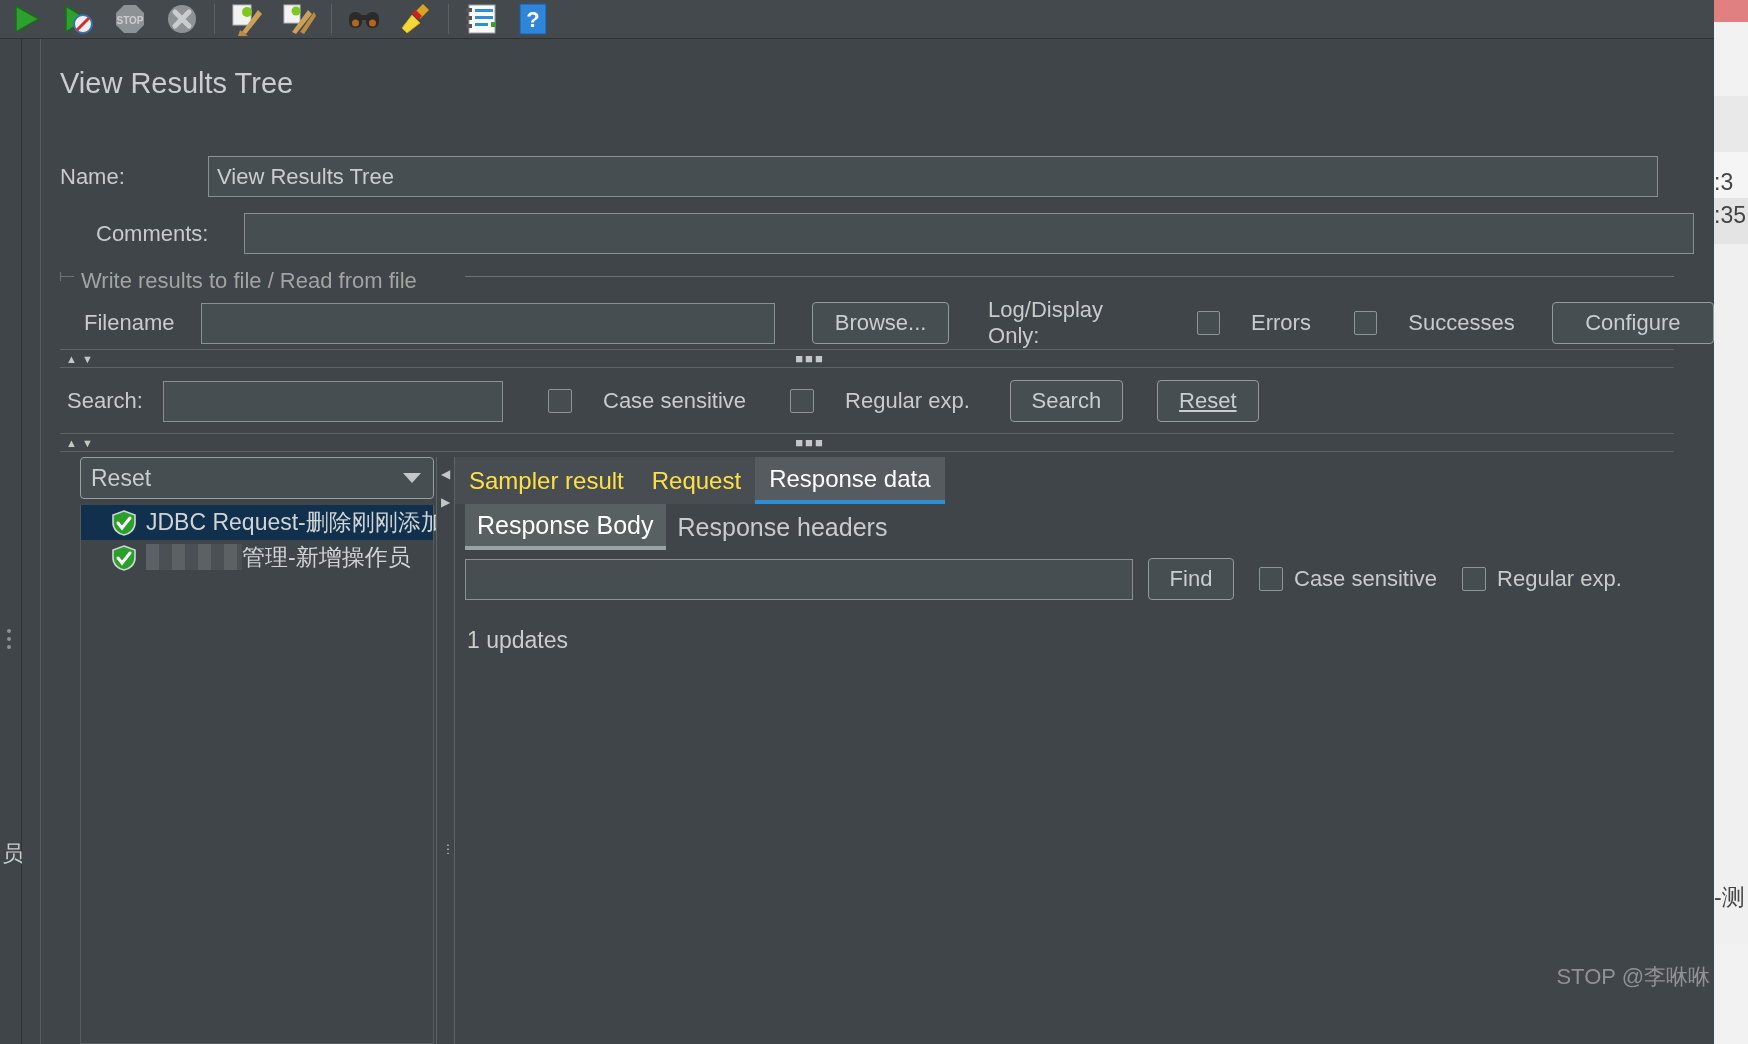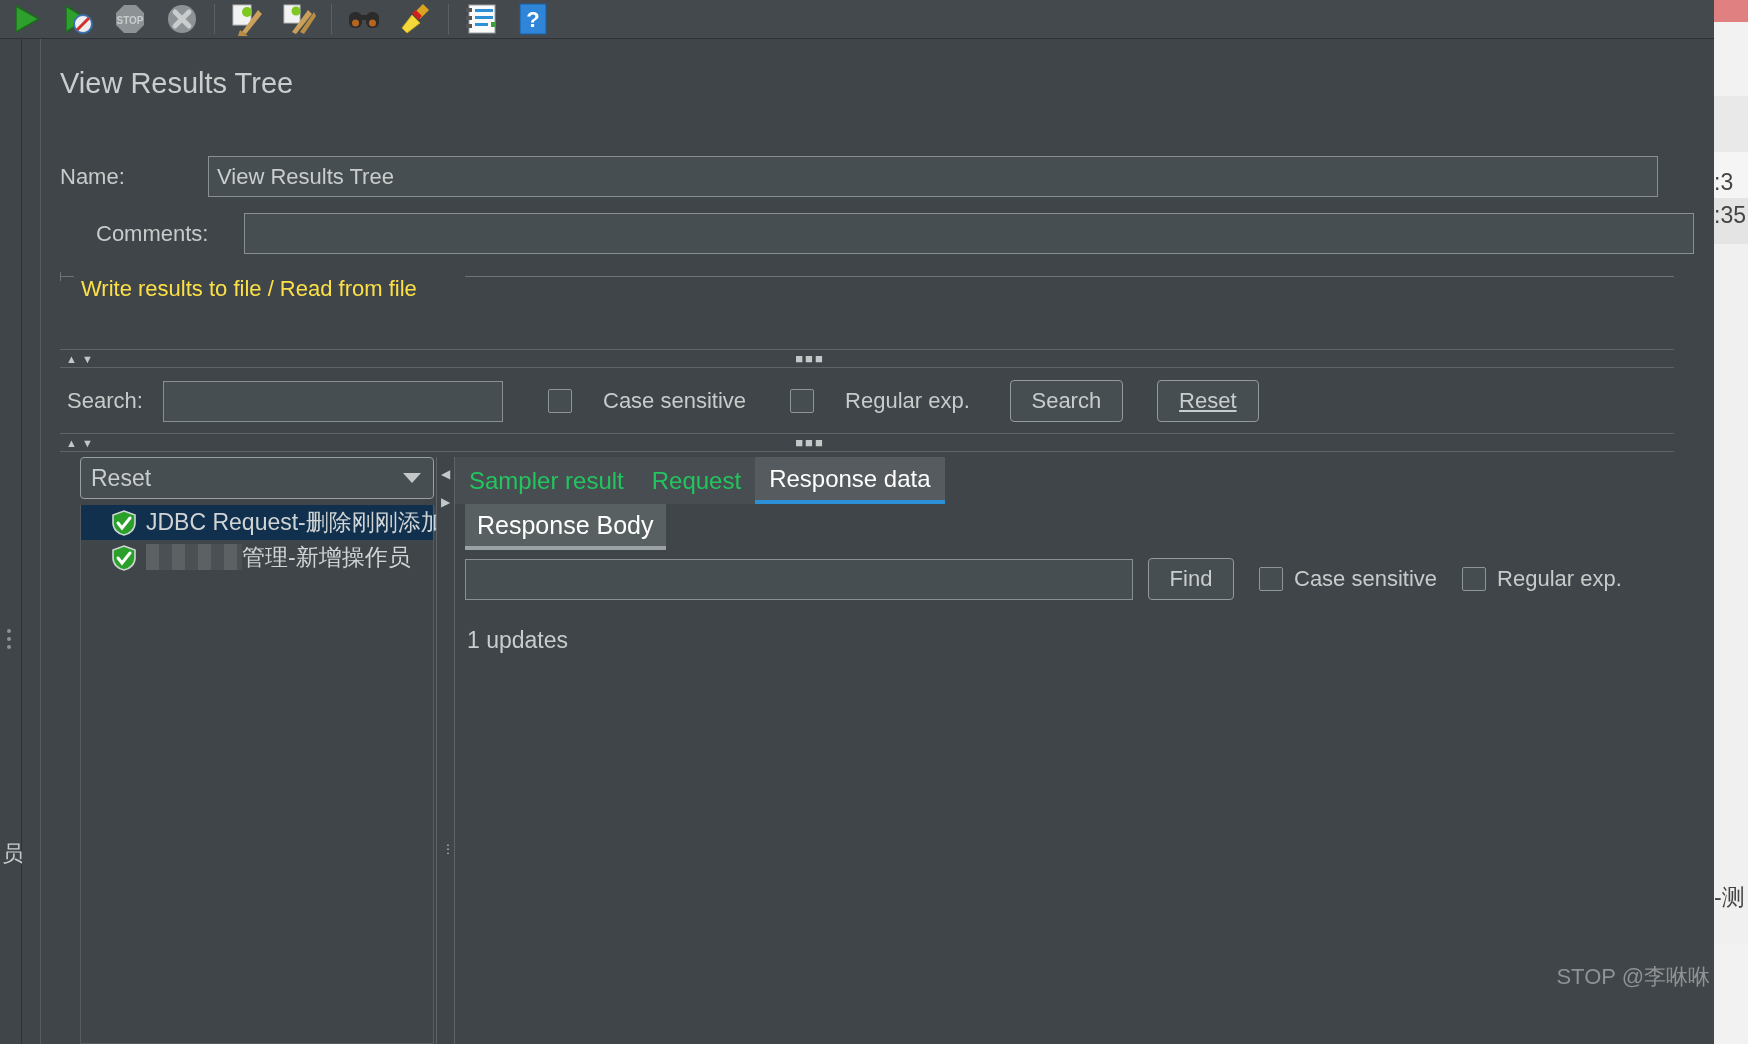--- a/index.html
+++ b/index.html
@@ -53,21 +53,21 @@
   .btn {
     background:#474e51; border:1px solid #949a9b; border-radius:4px; height:42px;
     color:#c9cdcd; font-size:22px; display:flex; align-items:center; justify-content:center;
     padding:0 16px; cursor:pointer;
   }
   .cb { width:24px; height:24px; border:1px solid #8f9496; background:#464d50; border-radius:2px; cursor:pointer; }
 
   
   .grp { position:absolute; left:38px; top:227px; width:1614px; height:0; }
   .grp .line { position:absolute; top:10px; height:1px; background:#6d7376; }
-  .grp .cap { position:absolute; left:14px; top:12px; font-size:22px; color:#fde047; background:#3f4548; padding:0 7px; line-height:22px; }
+  .grp .cap { position:absolute; left:14px; top:4px; font-size:22px; color:#a3a3a3; background:#3f4548; padding:0 7px; line-height:22px; }
   .grp .tick { position:absolute; left:0; top:6px; width:1px; height:9px; background:#6d7376; }
 
   
   .split { position:absolute; height:19px; background:#3f4548; border-top:1px solid #5d6366; border-bottom:1px solid #5d6366;
            display:flex; align-items:center; }
   .split .arr { font-size:11px; color:#c3c7c8; margin-left:6px; letter-spacing:5px; }
   .split .dots { position:absolute; left:50%; transform:translateX(-50%); color:#c3c7c8; font-size:13px; letter-spacing:2px; }
 
   
   .treebox { position:absolute; left:38px; top:418px; width:374px; height:587px; }
@@ -85,21 +85,21 @@
       vertical-align:-5px; }
 
   
   .vsplit { position:absolute; left:414px; top:418px; width:19px; height:587px;
             border-left:1px solid #5d6366; border-right:1px solid #5d6366; background:#3f4548; }
   .vsplit .a { position:absolute; left:4px; color:#c3c7c8; font-size:12px; }
 
   
   .content { position:absolute; left:433px; top:418px; right:0; bottom:0; }
   .tabs { position:absolute; left:0; top:0; height:47px; display:flex; align-items:flex-end; }
-  .tab { height:47px; padding:0 14px; display:flex; align-items:center; font-size:24px; color:#22c55e;
+  .tab { height:47px; padding:0 14px; display:flex; align-items:center; font-size:24px; color:#fde047;
          background:#474d50; cursor:pointer; }
   .tab.active { background:#555b5e; color:#fff; border-bottom:4px solid #2d8fd5; }
   .tabstrip-bg { position:absolute; left:0; top:0; width:100%; height:47px; background:#3f4548; }
 
   .subtabs { position:absolute; left:10px; top:47px; height:46px; display:flex; align-items:center; }
   .stab { height:46px; padding:0 12px; display:flex; align-items:center; font-size:25px; color:#c8cccc; cursor:pointer; }
   .stab.active { background:#596062; color:#fff; border-bottom:4px solid #9aa2a6; }
 
   .findrow { position:absolute; left:10px; top:101px; display:flex; align-items:center; }
   .respbody { position:absolute; left:10px; top:156px; right:0; bottom:0; background:#3f4548; }
@@ -215,20 +215,31 @@
       <span class="tf" style="width:1450px;"></span>
     </div>
 
     <div class="grp">
       <div class="tick"></div>
       <div class="line" style="left:0; width:14px;"></div>
       <div class="cap">Write results to file / Read from file</div>
       <div class="line" style="left:405px; right:0; width:1209px;"></div>
     </div>
 
+    <div class="row" style="left:62px; top:258px;">
+      <span class="lbl" style="width:100px;">Filename</span>
+      <span class="tf" style="width:590px;"></span>
+      <span class="btn" style="margin-left:17px; width:140px;">Browse...</span>
+      <span class="lbl" style="margin-left:19px;">Log/Display Only:</span>
+      <span class="cb" style="margin-left:21px;"></span>
+      <span class="lbl" style="margin-left:11px;">Errors</span>
+      <span class="cb" style="margin-left:23px;"></span>
+      <span class="lbl" style="margin-left:11px;">Successes</span>
+      <span class="btn" style="margin-left:17px; width:166px;">Configure</span>
+    </div>
 
     <div class="split" style="left:38px; top:310px; width:1614px;">
       <span class="arr">▲▼</span>
       <span class="dots" style="left:750px;">■■■</span>
     </div>
 
     <div class="row" style="left:45px; top:341px;">
       <span class="lbl" style="width:76px;">Search:</span>
       <span class="tf" style="width:340px;"></span>
       <span class="cb" style="margin-left:25px;"></span>
@@ -280,20 +291,21 @@
     <div class="content">
       <div class="tabstrip-bg"></div>
       <div class="tabs">
         <div class="tab">Sampler result</div>
         <div class="tab">Request</div>
         <div class="tab active">Response data</div>
       </div>
 
       <div class="subtabs">
         <div class="stab active">Response Body</div>
+        <div class="stab">Response headers</div>
       </div>
 
       <div class="findrow">
         <span class="tf" style="width:668px;"></span>
         <span class="btn" style="margin-left:15px; width:86px;">Find</span>
         <span class="cb" style="margin-left:25px;"></span>
         <span class="lbl" style="margin-left:11px;">Case sensitive</span>
         <span class="cb" style="margin-left:25px;"></span>
         <span class="lbl" style="margin-left:11px;">Regular exp.</span>
       </div>

